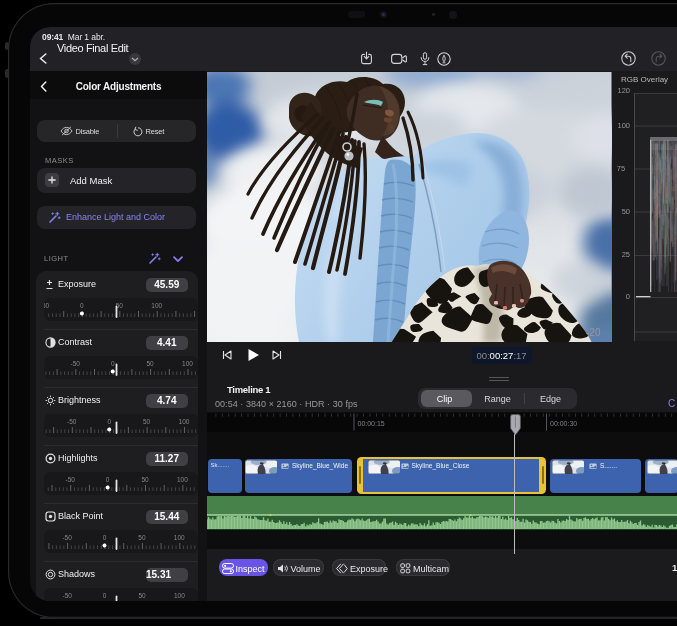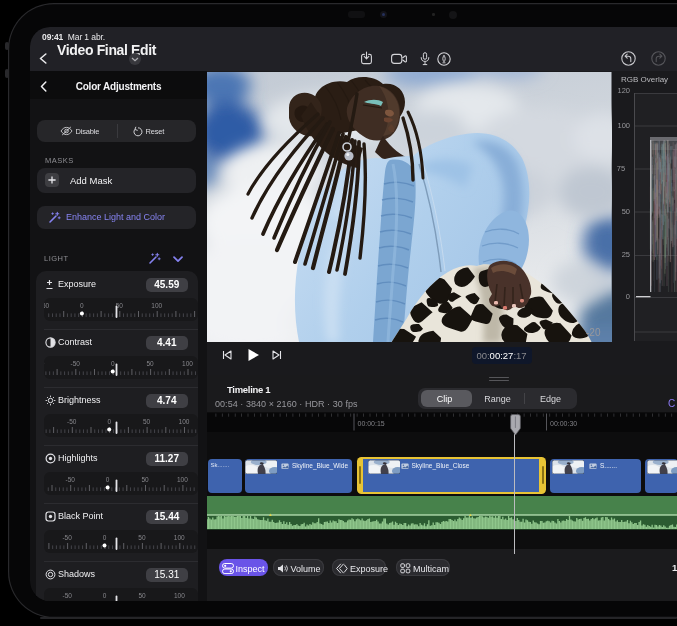--- a/index.html
+++ b/index.html
@@ -13,21 +13,21 @@
 <div class="abs" style="left:380px;top:11px;width:7px;height:7px;background:#131318;border-radius:50%"></div>
 <div class="abs" style="left:382px;top:13px;width:3px;height:3px;background:#25305a;border-radius:50%"></div>
 <div class="abs" style="left:432px;top:13px;width:2.5px;height:2.5px;background:#222;border-radius:50%"></div>
 <div class="abs" style="left:449px;top:10.5px;width:8px;height:8px;background:#141416;border-radius:50%"></div>
 <div class="abs" style="left:30px;top:27px;width:647px;height:574px;border-radius:20px 0 0 20px;overflow:hidden;background:#000">
     <div class="abs" style="left:0.0px;top:0.0px;width:647.0px;height:44.0px;background:#212126"></div>
     <div class="abs" style="left:12.0px;top:4.5px;width:120.0px;height:10.0px;color:#e8e8ea;font-size:8.5px;letter-spacing:-0.1px"><b>09:41</b>&nbsp; Mar 1 abr.</div>
     <svg width="8" height="11" style="position:absolute;left:9px;top:26px">
       <path d="M6.8 1L1.5 5.5L6.8 10" stroke="#e8e8ea" stroke-width="1.6" fill="none" stroke-linecap="round" stroke-linejoin="round"></path>
     </svg>
-    <div class="abs" style="left:27.0px;top:15px;width:150.0px;height:12.0px;color:#f2f2f3;font-size:14px;font-weight:bold;letter-spacing:-0.35px">Video Final Edit</div>
+    <div class="abs" style="left:27.0px;top:15px;width:150.0px;height:12.0px;color:#f2f2f3;font-size:11px;font-weight:normal;letter-spacing:-0.35px">Video Final Edit</div>
     <div class="abs" style="left:99.0px;top:26.0px;width:12.0px;height:12.0px;background:#38383d;border-radius:50%"></div>
     <svg class="abs" width="8" height="5" style="left:101.0px;top:29.5px;">
       <path d="M1 1L4 3.8L7 1" stroke="#aeaeb2" stroke-width="1.2" fill="none"></path>
     </svg>
     <svg width="13" height="14" style="position:absolute;left:330px;top:24px">
       <path d="M6.5 1v6.6 M4.2 5.4L6.5 7.8L8.8 5.4" stroke="#d4d4d8" stroke-width="1.1" fill="none" stroke-linejoin="round" stroke-linecap="round"></path>
       <path d="M4.3 3.4H3.4a1.8 1.8 0 0 0-1.8 1.8v5.6a1.8 1.8 0 0 0 1.8 1.8h6.2a1.8 1.8 0 0 0 1.8-1.8V5.2a1.8 1.8 0 0 0-1.8-1.8h-0.9" stroke="#d4d4d8" stroke-width="1.1" fill="none" stroke-linecap="round"></path>
     </svg>
     <svg width="16" height="12" style="position:absolute;left:361px;top:26px">
       <rect x="0.6" y="1.4" width="10.2" height="9" rx="2.6" stroke="#d4d4d8" stroke-width="1.1" fill="none"></rect>
@@ -390,21 +390,21 @@
       <rect x="150.26" y="15.4" width="1" height="3.6" fill="#44444a"></rect>
       <circle cx="60.5" cy="15.5" r="2" fill="#ffffff"></circle>
       <rect x="71.6" y="7.5" width="1.8" height="12.5" rx="0.9" fill="#e4e4e8"></rect>
     </svg>
     <div class="abs" style="left:14.0px;top:533.5px;width:154.0px;height:1.0px;background:#2c2c30"></div>
     <svg width="11" height="11" style="position:absolute;left:15px;top:542px">
       <circle cx="5.5" cy="5.5" r="4.4" fill="none" stroke="#e2e2e6" stroke-width="1"></circle>
       <circle cx="5.5" cy="5.5" r="2.2" fill="none" stroke="#e2e2e6" stroke-width="1"></circle>
     </svg>
     <div class="abs" style="left:28.0px;top:542.0px;width:70.0px;height:11.0px;color:#f0f0f2;font-size:9px">Shadows</div>
-    <div class="abs" style="left:116.0px;top:540.5px;width:41.5px;height:14.0px;background:#3f3f44;border-radius:5px;color:#fff;font-size:10px;font-weight:normal;text-align:center;line-height:14px">15.31</div>
+    <div class="abs" style="left:116.0px;top:540.5px;width:41.5px;height:14.0px;background:#3f3f44;border-radius:5px;color:#fff;font-size:10px;font-weight:bold;text-align:left;line-height:14px">15.31</div>
     <div class="abs" style="left:14.0px;top:560.5px;width:154.0px;height:23.0px;background:#18181a;border-radius:6px;overflow:hidden"></div>
     <svg width="154" height="23" style="position:absolute;left:14px;top:560.5px">
       <text x="23.2" y="9.5" font-family="Liberation Sans" font-size="6.5" fill="#87878c" text-anchor="middle">-50</text>
       <text x="60.6" y="9.5" font-family="Liberation Sans" font-size="6.5" fill="#87878c" text-anchor="middle">0</text>
       <text x="98.0" y="9.5" font-family="Liberation Sans" font-size="6.5" fill="#87878c" text-anchor="middle">50</text>
       <text x="135.4" y="9.5" font-family="Liberation Sans" font-size="6.5" fill="#87878c" text-anchor="middle">100</text>
       <rect x="4.50" y="13.0" width="1" height="6.0" fill="#606065"></rect>
       <rect x="8.24" y="15.4" width="1" height="3.6" fill="#44444a"></rect>
       <rect x="11.98" y="15.4" width="1" height="3.6" fill="#44444a"></rect>
       <rect x="15.72" y="15.4" width="1" height="3.6" fill="#44444a"></rect>

